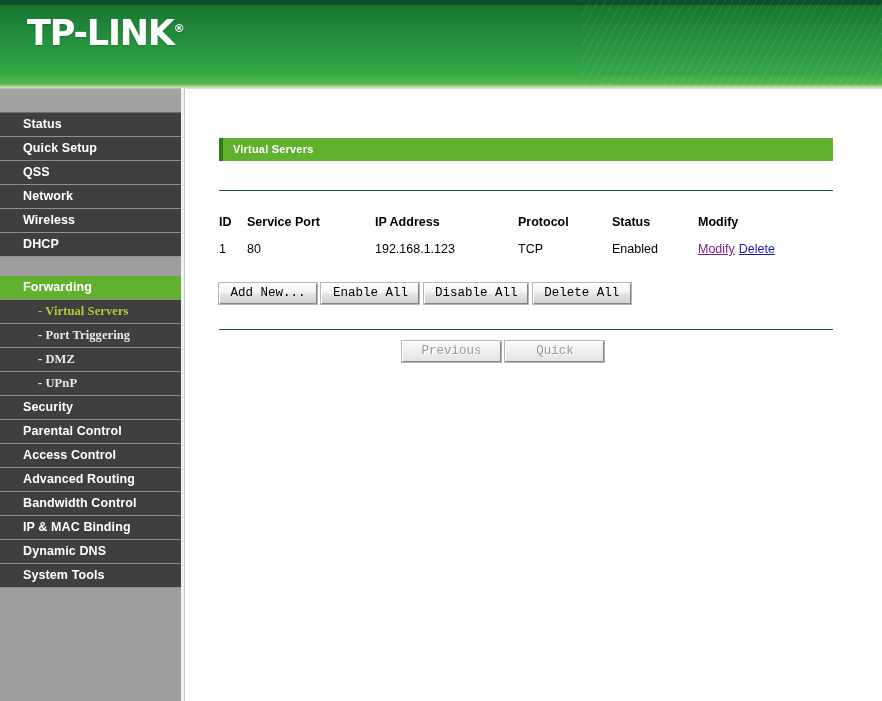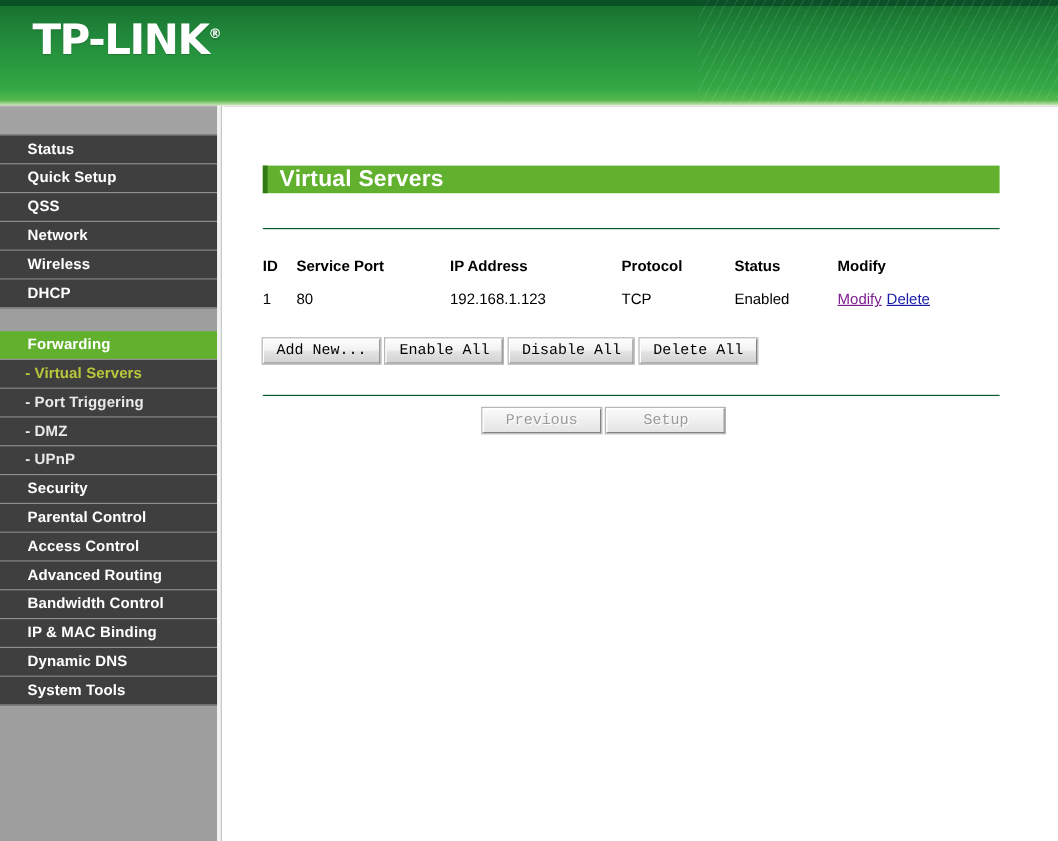--- a/index.html
+++ b/index.html
@@ -102,22 +102,23 @@
   }
   .menu li.active {
     background: #62b12e;
     color: #ffffff;
     border-bottom: 1px solid #8f8f8f;
     margin-top: 19px;
   }
   .menu li.sub {
     font-weight: bold;
     color: #e9e9e9;
-    padding-left: 21px;
-    font-size: 12.5px;
+    padding-left: 38px;
+    font-size: 12.5px;
+    font-family: Liberation Serif, serif;
   }
   .menu li.sub.sub-active {
     color: #b9c73a;
   }
 
   
   .content-gap {
     position: absolute;
     left: 181px; top: 88px;
     width: 4px; height: 613px;
@@ -134,21 +135,21 @@
   }
 
   .title-bar {
     position: absolute;
     left: 33px; top: 49px;
     width: 614px;
     height: 23px;
     background: #62b12e;
     border-left: 4px solid #2f7a17;
     color: #ffffff;
-    font-size: 19px;
+    font-size: 11px;
     font-weight: bold;
     line-height: 23px;
     padding-left: 10px;
     letter-spacing: 0.2px;
   }
 
   .hr-green {
     position: absolute;
     left: 33px;
     width: 614px;
@@ -309,17 +310,17 @@
       <button class="win-btn">Add New...</button>
       <button class="win-btn">Enable All</button>
       <button class="win-btn">Disable All</button>
       <button class="win-btn">Delete All</button>
     </div>
 
     <div class="hr-green hr-bottom"></div>
 
     <div class="pager-row">
       <button class="win-btn disabled" disabled="">Previous</button>
-      <button class="win-btn disabled" disabled="">Setup</button>
+      <button class="win-btn disabled" disabled="">Quick</button>
     </div>
 
   </div>
 </div>
 
 </body></html>

